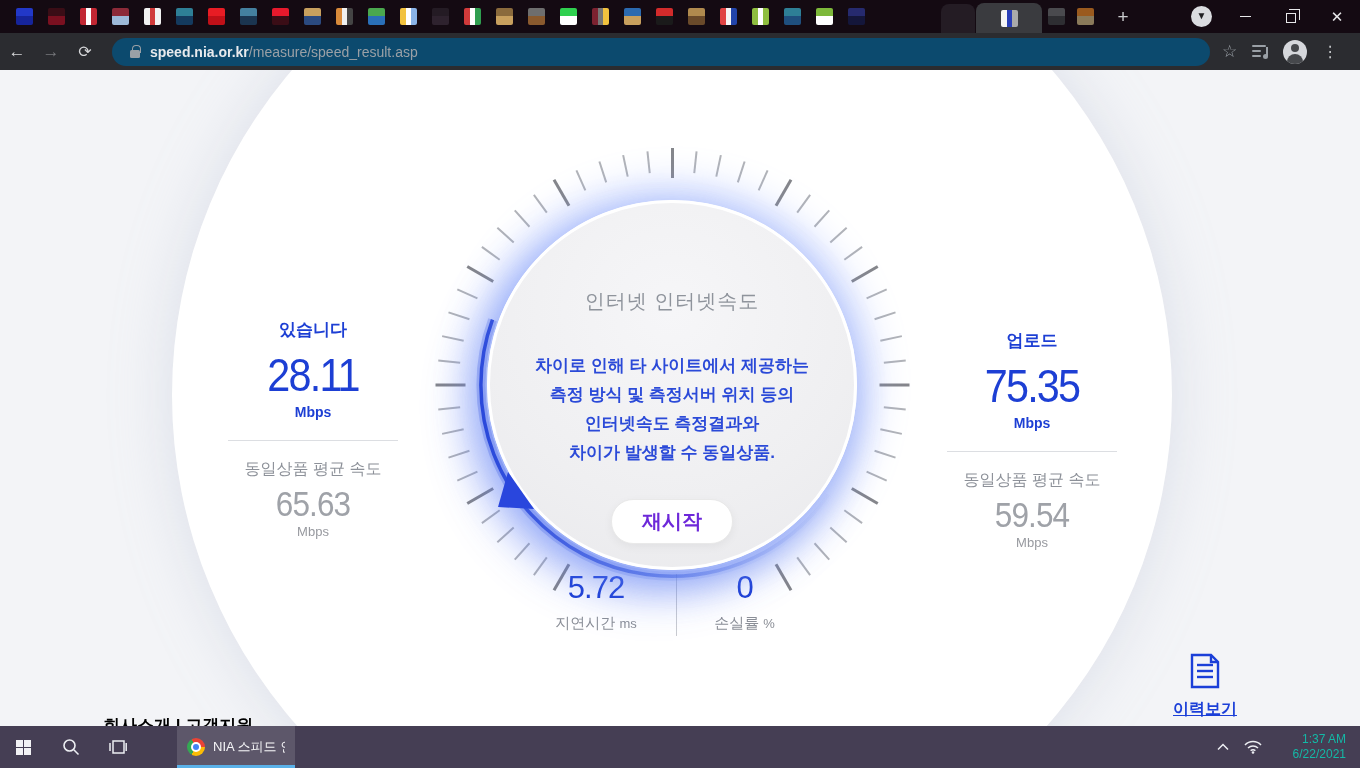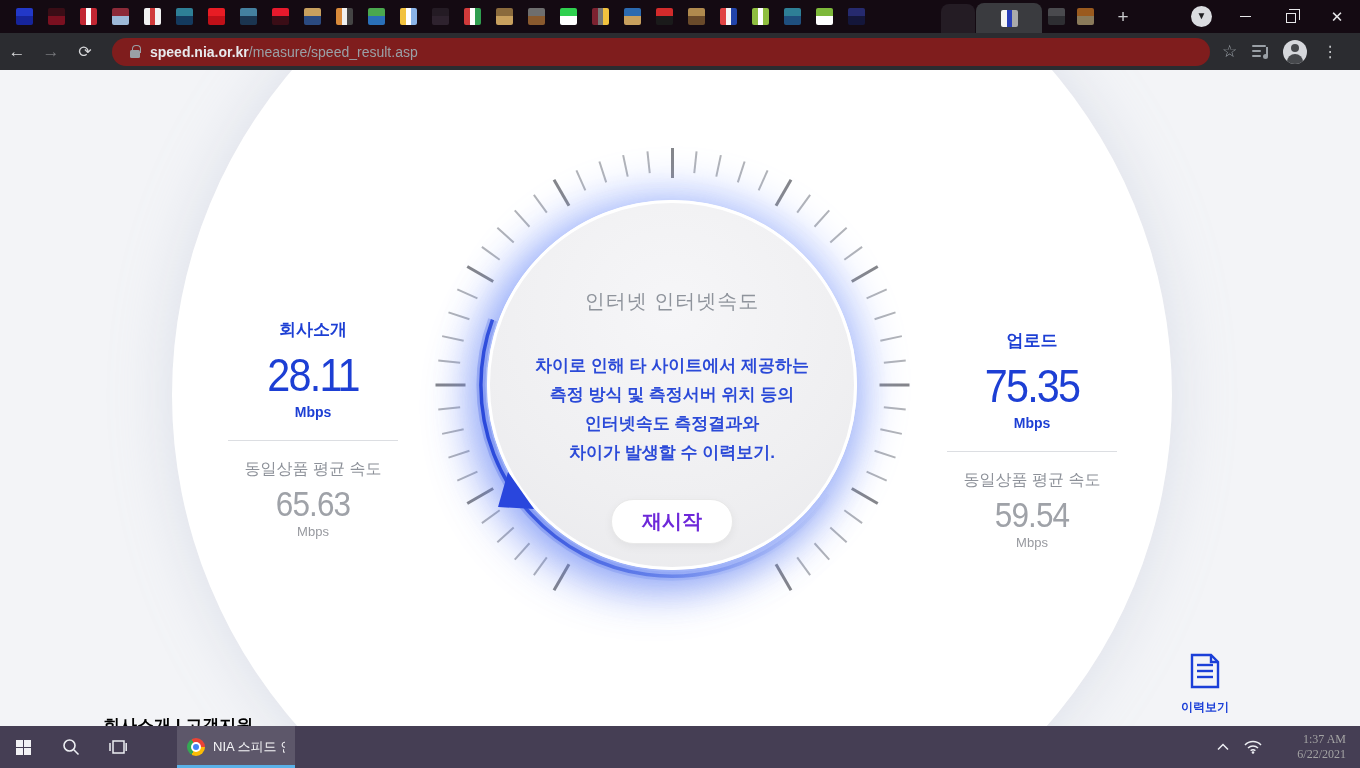--- a/index.html
+++ b/index.html
@@ -21,21 +21,21 @@
   .win-min .bar { width:11px; height:1.5px; background:#e8e8ea; }
   .restore-glyph { position:relative; width:10px; height:10px; border:1.2px solid #e8e8ea; margin-top:2px; background:#140a12; }
   .restore-glyph::before { content:""; position:absolute; left:1.5px; top:-4.5px; width:10px; height:10px; border:1.2px solid #e8e8ea; border-left:none; border-bottom:none; }
   .close-x { font-size:15px; line-height:15px; }
 
   
   .toolbar { position:absolute; left:0; top:33px; width:1360px; height:37px; background:#2b2c30; display:flex; align-items:center; }
   .nav-ico { width:34px; text-align:center; font-size:17px; color:#d6d7d9; }
   .nav-ico.dim { color:#77787c; }
   .nav-ico.reload { font-size:16px; }
-  .omnibox { margin-left:10px; width:1098px; height:28px; background:#7f1d1d; border-radius:14px; display:flex; align-items:center; padding:0 14px; }
+  .omnibox { margin-left:10px; width:1098px; height:28px; background:#0c4a6e; border-radius:14px; display:flex; align-items:center; padding:0 14px; }
   .lock { position:relative; width:10px; height:8px; background:#9aa0a6; border-radius:1.5px; margin:4px 10px 0 4px; }
   .lock::before { content:""; position:absolute; left:1.5px; top:-5px; width:7px; height:7px; border:1.6px solid #9aa0a6; border-bottom:none; border-radius:4px 4px 0 0; }
   .url { font-size:14px; white-space:nowrap; }
   .url .host { color:#e8eaed; font-weight:bold; }
   .url .path { color:#9aa0a6; }
   .tb-right { display:flex; align-items:center; margin-left:12px; gap:15px; }
   .star { color:#9aa0a6; font-size:17px; }
   .media-ico { position:relative; width:16px; height:14px; }
   .media-ico i { position:absolute; left:0; height:2px; background:#9aa0a6; border-radius:1px; }
   .media-ico i:nth-child(1){ top:0; width:14px; } .media-ico i:nth-child(2){ top:5px; width:9px; } .media-ico i:nth-child(3){ top:10px; width:9px; }
@@ -76,41 +76,41 @@
 
   .sub-metrics { position:absolute; left:516px; top:500px; width:296px; display:flex; align-items:stretch; z-index:2; }
   .sub-cell { text-align:center; }
   .sub-cell.lat { width:160px; } .sub-cell.loss { width:135px; }
   .sub-value { font-size:31px; color:#1d3fd4; letter-spacing:-1px; }
   .sub-label { margin-top:8px; font-size:15px; color:#8b8f97; }
   .sub-label .u { font-size:13px; }
   .sub-sep { width:1px; background:#c9cbd0; margin-top:4px; height:62px; }
 
   .history { position:absolute; left:1150px; top:583px; width:110px; text-align:center; z-index:2; }
-  .history-label { margin-top:6px; font-size:12px; font-weight:bold; color:#1b3fd8; }
+  .history-label { margin-top:6px; font-size:16px; font-weight:bold; color:#1b3fd8;text-decoration:underline; }
 
   .footer-links { position:absolute; left:103px; top:644px; font-size:17px; color:#000000; font-weight:600; z-index:2; }
 
   
   .taskbar { position:absolute; left:0; top:726px; width:1360px; height:42px; background:#453e54; display:flex; align-items:center; }
   .tb-btn { width:47px; height:42px; display:flex; align-items:center; justify-content:center; }
   .win-logo { position:relative; width:15px; height:15px; }
   .win-logo i { position:absolute; width:7px; height:7px; background:#f2f2f5; }
   .win-logo i:nth-child(1){left:0;top:0;} .win-logo i:nth-child(2){right:0;top:0;}
   .win-logo i:nth-child(3){left:0;bottom:0;} .win-logo i:nth-child(4){right:0;bottom:0;}
   .chrome-task { margin-left:36px; width:118px; height:42px; background:rgba(255,255,255,.13); display:flex; align-items:center; gap:8px; padding:0 10px; position:relative; }
   .chrome-task::after { content:""; position:absolute; left:0; bottom:0; width:100%; height:3px; background:#5ab1e8; }
   .chrome-logo { width:18px; height:18px; border-radius:50%; flex:0 0 auto;
     background:conic-gradient(from -30deg,#ea4335 0 120deg,#fbbc05 120deg 240deg,#34a853 240deg 360deg); position:relative; }
   .chrome-logo::before { content:""; position:absolute; left:4px; top:4px; width:10px; height:10px; border-radius:50%; background:#fff; }
   .chrome-logo::after { content:""; position:absolute; left:6px; top:6px; width:6px; height:6px; border-radius:50%; background:#4285f4; }
   .chrome-task-label { font-size:13px; color:#f4f4f6; white-space:nowrap; overflow:hidden; }
   .tray { margin-left:auto; display:flex; align-items:center; }
   .tray-chevron, .tray-wifi { width:30px; height:42px; display:flex; align-items:center; justify-content:center; }
-  .clock { width:78px; text-align:right; margin-right:14px; font-size:12px; line-height:15px; color:#a3a3a3;font-family:Liberation Serif, serif; }
+  .clock { width:78px; text-align:right; margin-right:14px; font-size:12px; line-height:15px; color:#14b8a6; }
 </style>
 </head>
 <body>
 
 <div id="stage">
 
   <div class="tabstrip">
     <div class="fav-row">
         <div class="fav" style="background: linear-gradient(rgb(34, 56, 200) 0px, rgb(34, 56, 200) 50%, rgb(22, 36, 154) 50%, rgb(22, 36, 154) 100%);"></div>
         <div class="fav" style="background: linear-gradient(rgb(58, 13, 22) 0px, rgb(58, 13, 22) 50%, rgb(122, 16, 32) 50%, rgb(122, 16, 32) 100%);"></div>
@@ -251,45 +251,56 @@
       <path d="M 57.5 171.7 A 191 191 0 0 0 393.5 346.6" fill="none" stroke="url(#arcFade)" stroke-width="3.5"></path>
       <polygon points="63,359 99,361 73,324" fill="#2946dd"></polygon>
     </svg>
 
     <div class="gauge-inner">
       <div class="gauge-title">인터넷 인터넷속도</div>
       <div class="gauge-notice">
         <div>차이로 인해 타 사이트에서 제공하는</div>
         <div>측정 방식 및 측정서버 위치 등의</div>
         <div>인터넷속도 측정결과와</div>
-        <div>차이가 발생할 수 이력보기.</div>
+        <div>차이가 발생할 수 동일상품.</div>
       </div>
       <div class="restart-btn">재시작</div>
     </div>
 
     <div class="stat-block stat-dl">
-      <div class="stat-label">회사소개</div>
+      <div class="stat-label">있습니다</div>
       <div class="stat-value">28.11</div>
       <div class="stat-unit">Mbps</div>
       <div class="stat-div"></div>
       <div class="avg-label">동일상품 평균 속도</div>
       <div class="avg-value">65.63</div>
       <div class="avg-unit">Mbps</div>
     </div>
 
     <div class="stat-block stat-ul">
       <div class="stat-label">업로드</div>
       <div class="stat-value">75.35</div>
       <div class="stat-unit">Mbps</div>
       <div class="stat-div"></div>
       <div class="avg-label">동일상품 평균 속도</div>
       <div class="avg-value">59.54</div>
       <div class="avg-unit">Mbps</div>
     </div>
 
+    <div class="sub-metrics">
+      <div class="sub-cell lat">
+        <div class="sub-value">5.72</div>
+        <div class="sub-label"><span>지연시간</span> <span class="u">ms</span></div>
+      </div>
+      <div class="sub-sep"></div>
+      <div class="sub-cell loss">
+        <div class="sub-value">0</div>
+        <div class="sub-label"><span>손실률</span> <span class="u">%</span></div>
+      </div>
+    </div>
 
     <div class="history">
       <svg width="32" height="36" viewBox="0 0 32 36">
         <path d="M3 2 h19 l7 7 v25 h-26 z" fill="none" stroke="#1b3fd8" stroke-width="2.4"></path>
         <path d="M22 2 v7 h7" fill="none" stroke="#1b3fd8" stroke-width="2.4"></path>
         <line x1="8" y1="12" x2="24" y2="12" stroke="#1b3fd8" stroke-width="2.4"></line>
         <line x1="8" y1="18" x2="24" y2="18" stroke="#1b3fd8" stroke-width="2.4"></line>
         <line x1="8" y1="24" x2="24" y2="24" stroke="#1b3fd8" stroke-width="2.4"></line>
       </svg>
       <div class="history-label">이력보기</div>

